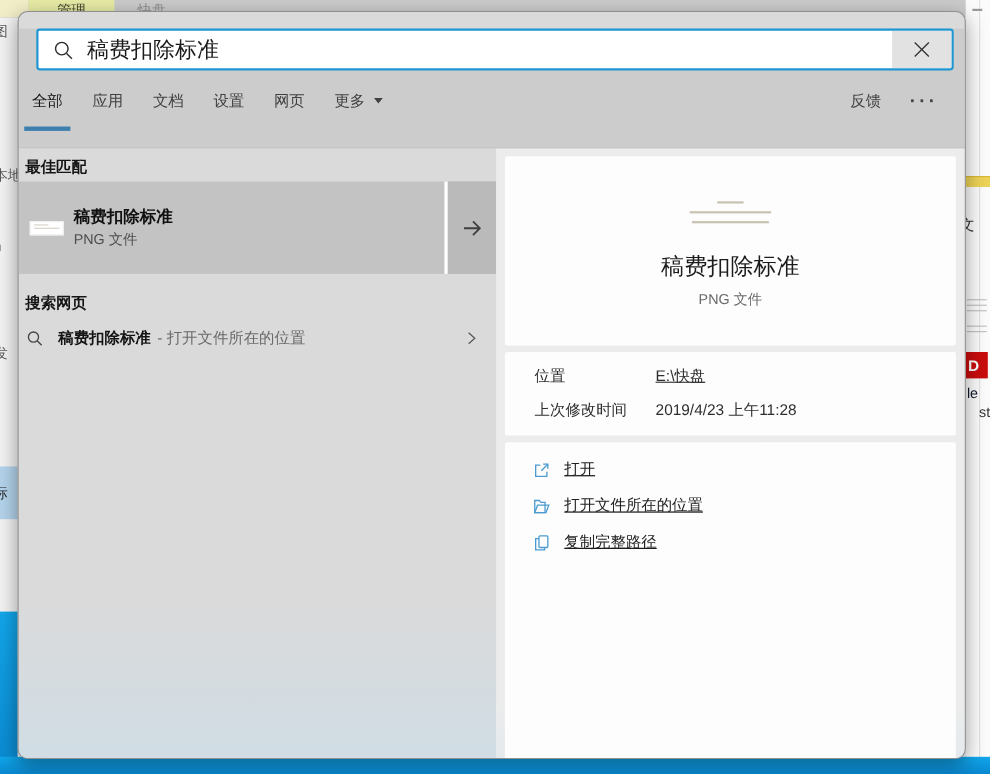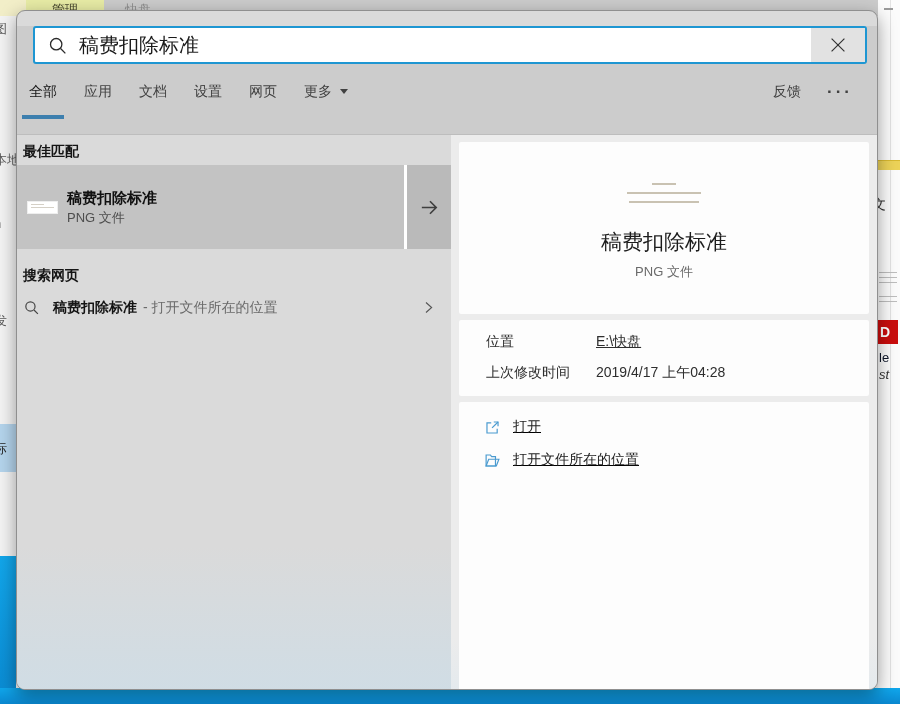--- a/index.html
+++ b/index.html
@@ -30,21 +30,21 @@
   .rs-vline  { position:absolute; left:12px; top:0; width:1px; height:704px; background:#e2e2e2; }
   .rs-dash   { position:absolute; left:6px; top:8px; width:9px; height:2px; background:#9a9a9a; }
   .rs-yellow { position:absolute; left:0; top:160px; width:22px; height:10px; background:#ecd258; border-top:1px solid #d8b830; }
   .rs-char   { position:absolute; left:-6px; top:196px; font-size:14px; color:#333; }
   .rs-lines i{ display:block; width:18px; height:1px; background:#bdbdbd; margin-bottom:4px; }
   .rs-lines  { position:absolute; left:1px; top:272px; }
   .rs-lines2 { position:absolute; left:1px; top:296px; }
   .rs-badge  { position:absolute; left:0; top:320px; width:20px; height:24px; background:var(--badge-red,#c90d0d);
                color:#fff; font-weight:bold; font-size:14px; line-height:24px; padding-left:2px; }
   .rs-le { position:absolute; left:1px; top:350px; font-size:13px; color:#0f172a; }
-  .rs-st { position:absolute; left:1px; top:367px; font-size:13px; color:#333;font-style:italic; }
+  .rs-st { position:absolute; left:12px; top:367px; font-size:13px; color:#333; }
 
   .taskbar { position:absolute; left:0; top:688px; width:900px; height:16px;
              background:linear-gradient(180deg,var(--taskbar-blue-top,#10a7ec),var(--taskbar-blue-bottom,#0a87cf)); }
 
   
   .flyout { position:absolute; left:16px; top:10px; width:862px; height:680px;
             background:#dadada; border:1px solid #8f8f8f; border-radius:9px; overflow:hidden;
             box-shadow:0 6px 18px rgba(0,0,0,.38); }
 
   .topbar { height:108px; background:#cccccc; }
@@ -255,38 +255,45 @@
           <div class="pv-subtitle">PNG 文件</div>
         </div>
 
         <div class="card card-details">
           <div class="detail-row">
             <div class="detail-label">位置</div>
             <div class="detail-value link">E:\快盘</div>
           </div>
           <div class="detail-row">
             <div class="detail-label">上次修改时间</div>
-            <div class="detail-value">2019/4/17 上午04:28</div>
+            <div class="detail-value">2019/4/23 上午11:28</div>
           </div>
         </div>
 
         <div class="card card-actions">
           <div class="action-row">
             <svg viewBox="0 0 20 20" fill="none" stroke="currentColor" stroke-width="1.4">
                 <path d="M8.5 4.5 H3.5 V16.5 H15.5 V11.5"></path>
                 <path d="M11.5 3.5 H16.5 V8.5"></path>
                 <path d="M16.5 3.5 L9.5 10.5"></path>
               </svg>
             <span class="action-label">打开</span>
           </div>
           <div class="action-row">
             <svg viewBox="0 0 20 20" fill="none" stroke="currentColor" stroke-width="1.4">
                 <path d="M2.5 16.5 V3.5 H7.5 L9 5.5 H13.5 V16.5 Z"></path>
                 <path d="M2.5 16.5 L5.5 8.5 H17.5 L14.5 16.5 Z"></path>
               </svg>
             <span class="action-label">打开文件所在的位置</span>
           </div>
+          <div class="action-row">
+            <svg viewBox="0 0 20 20" fill="none" stroke="currentColor" stroke-width="1.4">
+                <rect x="7" y="2.5" width="9.5" height="12.5" rx="1"></rect>
+                <path d="M7 5.5 H3.5 V17.5 H13 V15"></path>
+              </svg>
+            <span class="action-label">复制完整路径</span>
+          </div>
         </div>
 
       </div>
     </div>
   </div>
 </div>
 
 </body></html>

